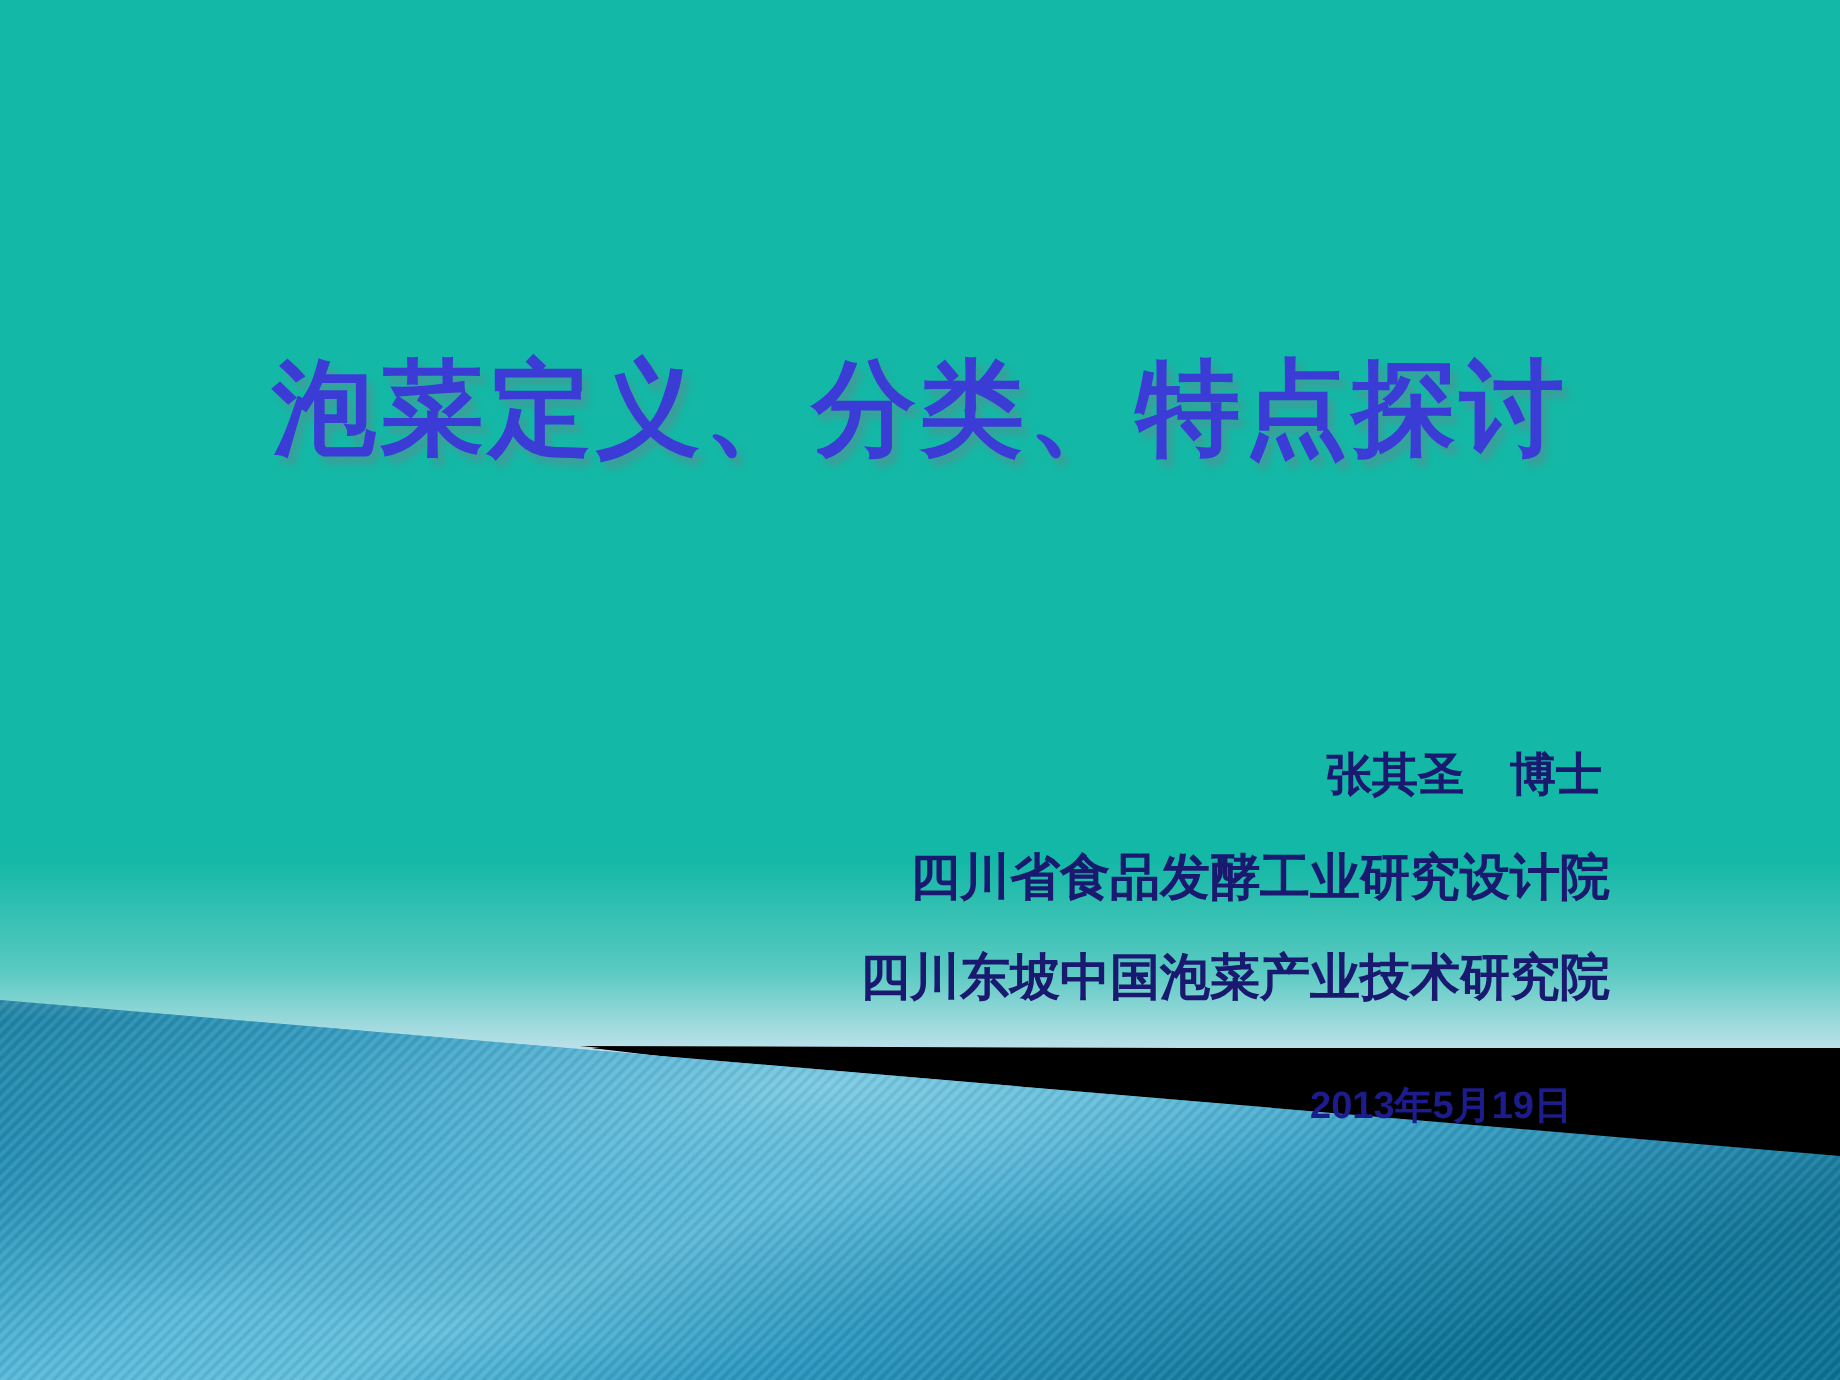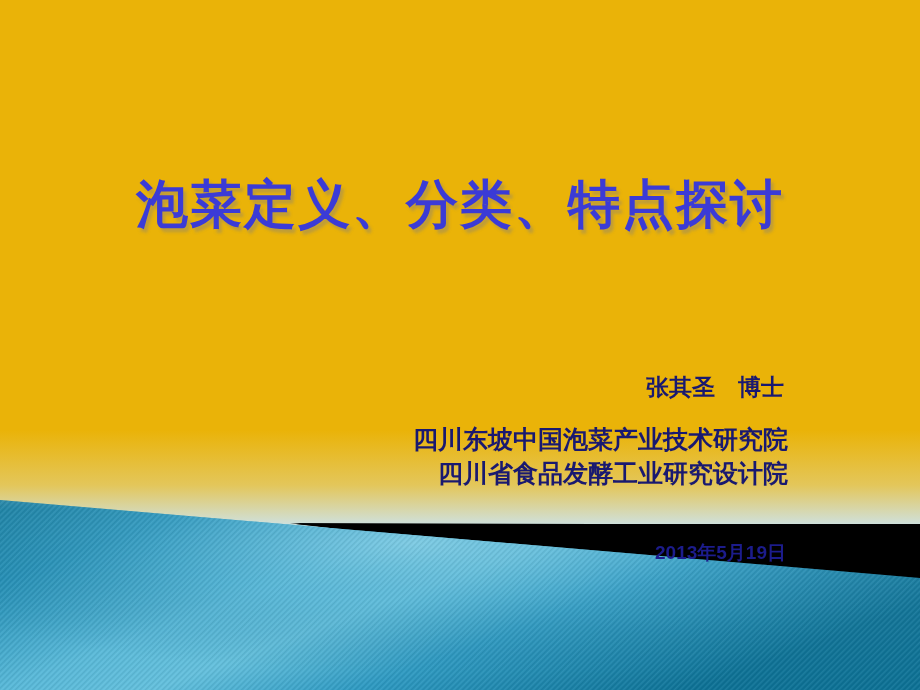--- a/index.html
+++ b/index.html
@@ -10,21 +10,21 @@
   }
   body {
     font-family: "Liberation Sans", "DejaVu Sans", sans-serif;
   }
 
   #slide {
     position: relative;
     width: 920px;
     height: 690px;
     overflow: hidden;
-    background: #eab308;
+    background: #14b8a6;
   }
 
   
   .bg-layer {
     position: absolute;
     left: 0;
     top: 0;
     width: 920px;
     height: 690px;
     pointer-events: none;
@@ -55,21 +55,21 @@
     font-weight: bold;
     letter-spacing: 2px;
     color: #3b3bd6;
     text-shadow: 3px 4px 3px rgba(120,120,135,0.38);
     white-space: nowrap;
   }
 
   
   .subtitle {
     position: absolute;
-    right: 132px;
+    right: 115px;
     top: 372px;
     width: 560px;
     text-align: right;
     color: #191970;
   }
   .sub-line {
     font-weight: bold;
     white-space: nowrap;
   }
   .sub-line.l1 {
@@ -160,19 +160,19 @@
     </defs>
     <g clip-path="url(#bandClip2)">
       <rect x="0" y="480" width="920" height="210" fill="url(#hatchPat)"></rect>
     </g>
   </svg>
 
   <div class="title">泡菜定义、分类、特点探讨</div>
 
   <div class="subtitle">
     <div class="sub-line l1">张其圣　博士</div>
+    <div class="sub-line l2">四川省食品发酵工业研究设计院</div>
     <div class="sub-line l3">四川东坡中国泡菜产业技术研究院</div>
-    <div class="sub-line l2">四川省食品发酵工业研究设计院</div>
   </div>
 
   <div class="date">2013年5月19日</div>
 
 </div>
 
 </body></html>

